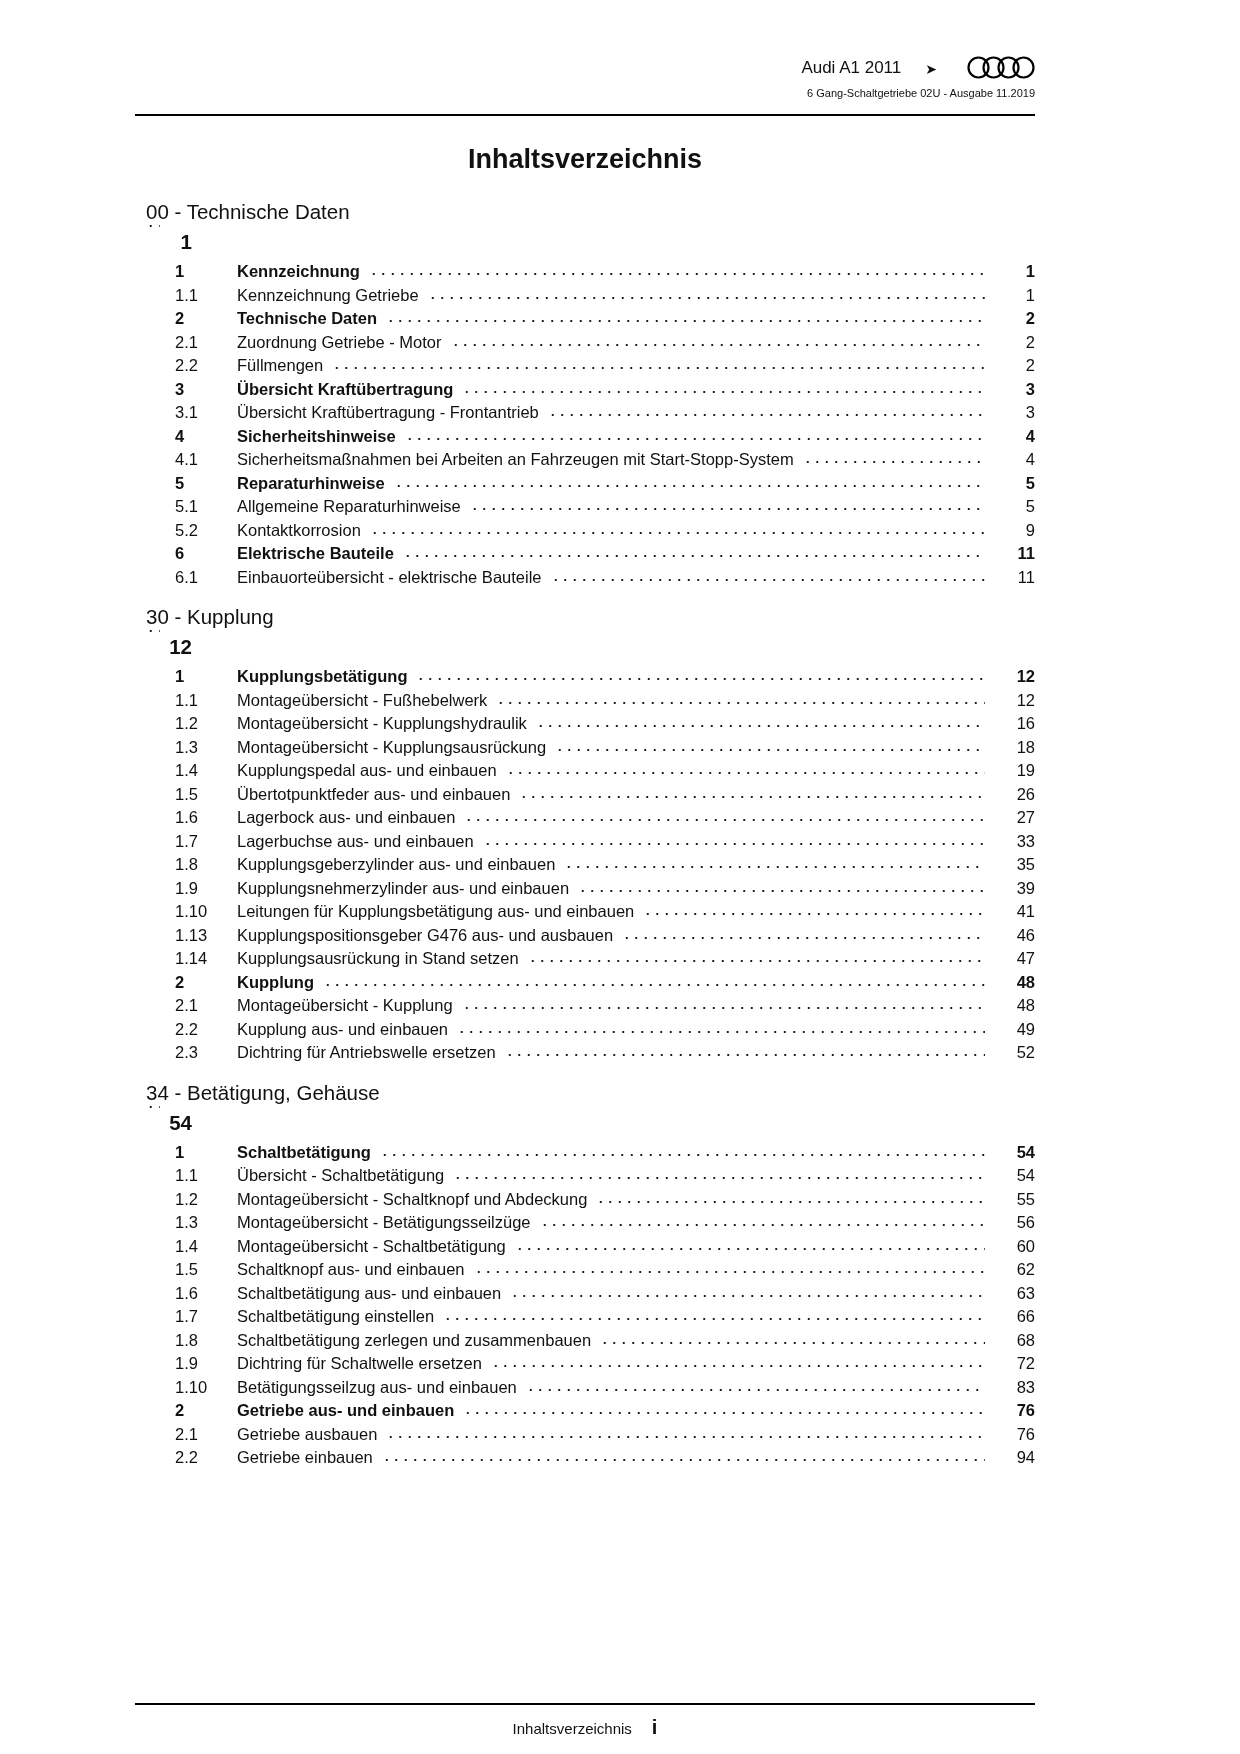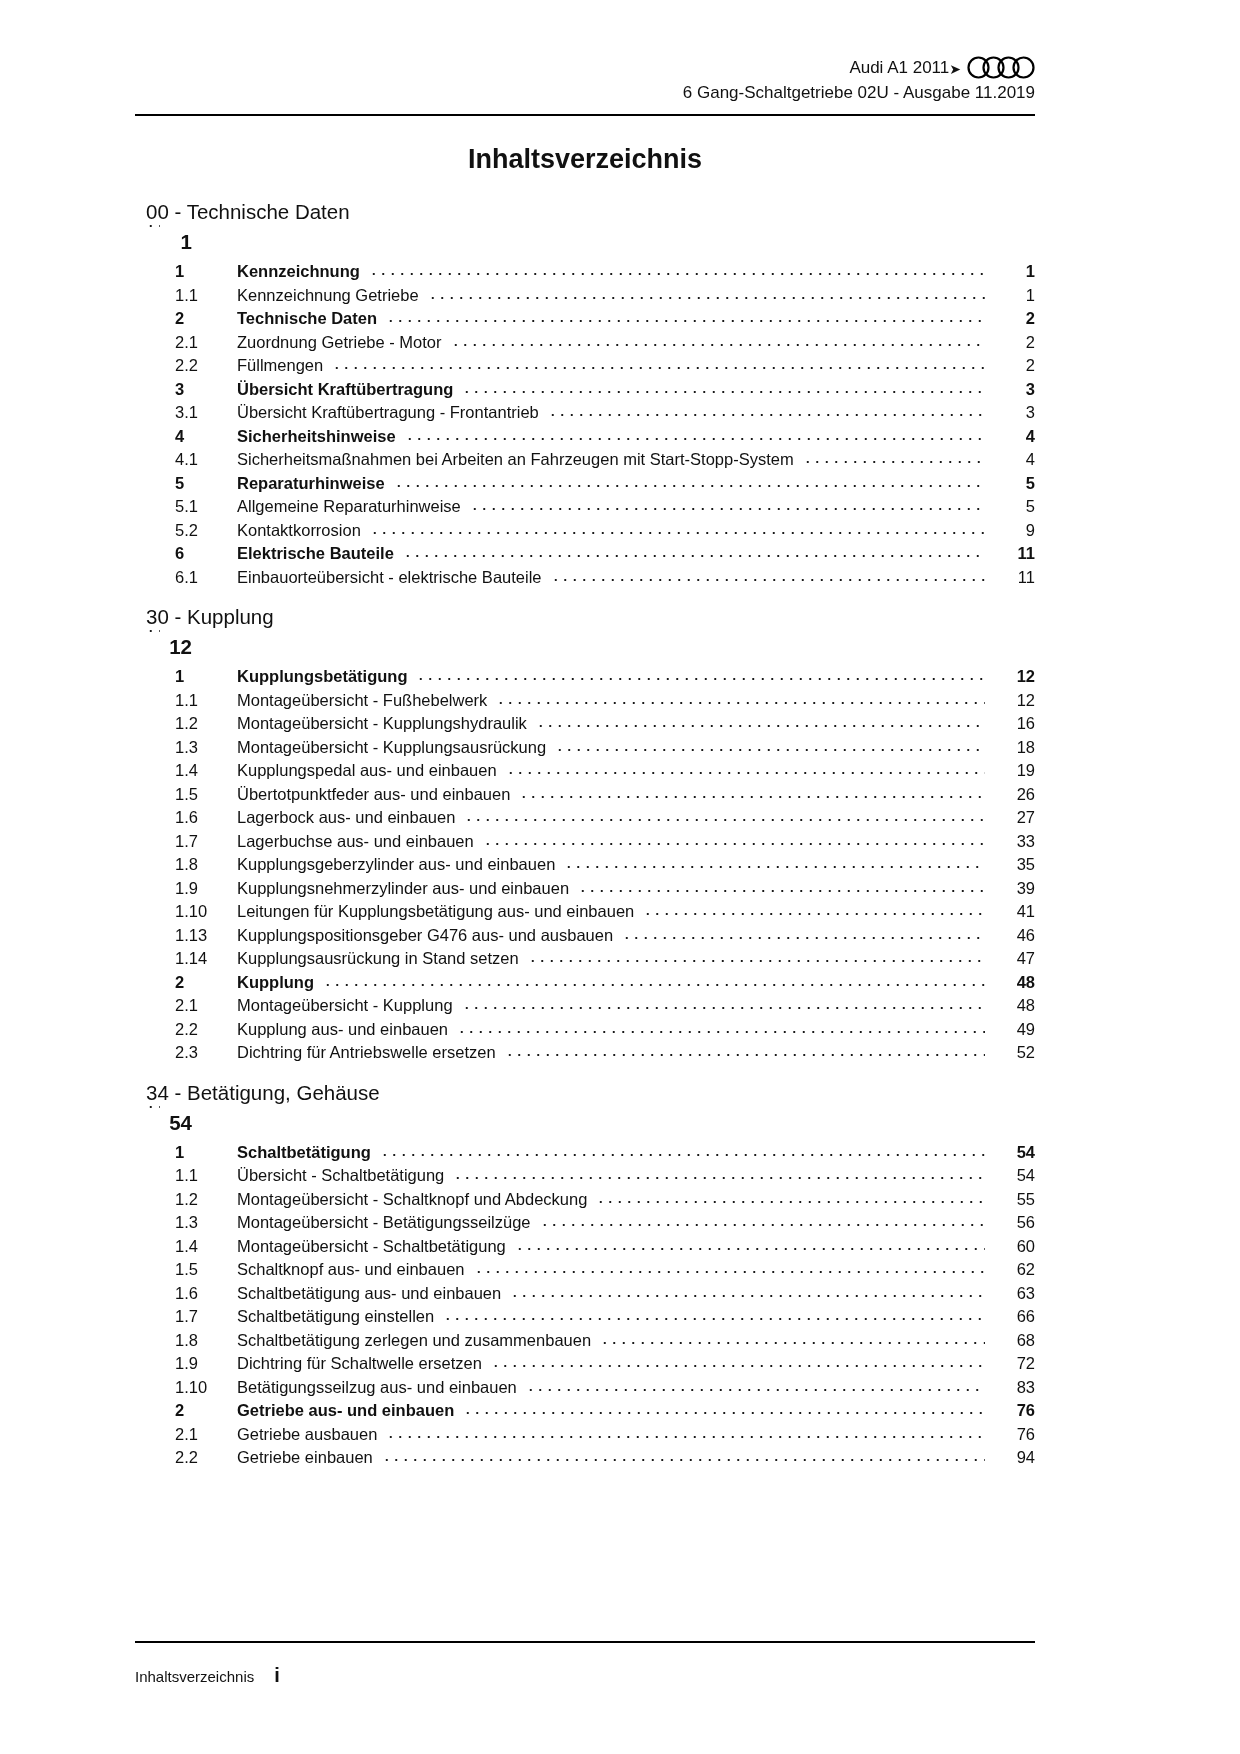--- a/index.html
+++ b/index.html
@@ -22,34 +22,34 @@
   
   .page-header {
     padding-top: 56px;
     padding-bottom: 9px;
     border-bottom: 2px solid #000;
   }
   .header-line1 {
     display: flex;
     justify-content: flex-end;
     align-items: center;
-    gap: 6px;
+    gap: 30px;
     font-size: 17px;
     line-height: 22px;
   }
   .header-line1 .arrow {
     font-size: 14px;
     margin-left: -6px;
     position: relative;
     top: 1px;
   }
   .rings { display: block; }
   .header-line2 {
     text-align: right;
-    font-size: 17px;
+    font-size: 11px;
     line-height: 24px;
     margin-top: 2px;
   }
   
   .doc-title {
     text-align: center;
     font-size: 27px;
     font-weight: bold;
     margin-top: 28px;
   }
@@ -100,25 +100,25 @@
     background-image: radial-gradient(circle, #1a1a1a 1.15px, transparent 1.35px);
     background-size: 9.5px 4px;
     background-repeat: repeat-x;
     background-position: left bottom 1px;
   }
   .chapter-row .leader { margin-left: 11px; }
   
   .page-footer {
     position: absolute;
     left: 135px;
-    top: 1641px;
+    top: 1703px;
     width: 900px;
     border-top: 2px solid #000;
-    padding-top: 21px;
-    text-align: left;
+    padding-top: 11px;
+    text-align: center;
   }
   .page-footer .footer-label {
     font-size: 15px;
     vertical-align: baseline;
   }
   .page-footer .footer-page {
     font-size: 20px;
     font-weight: bold;
     margin-left: 20px;
   }

